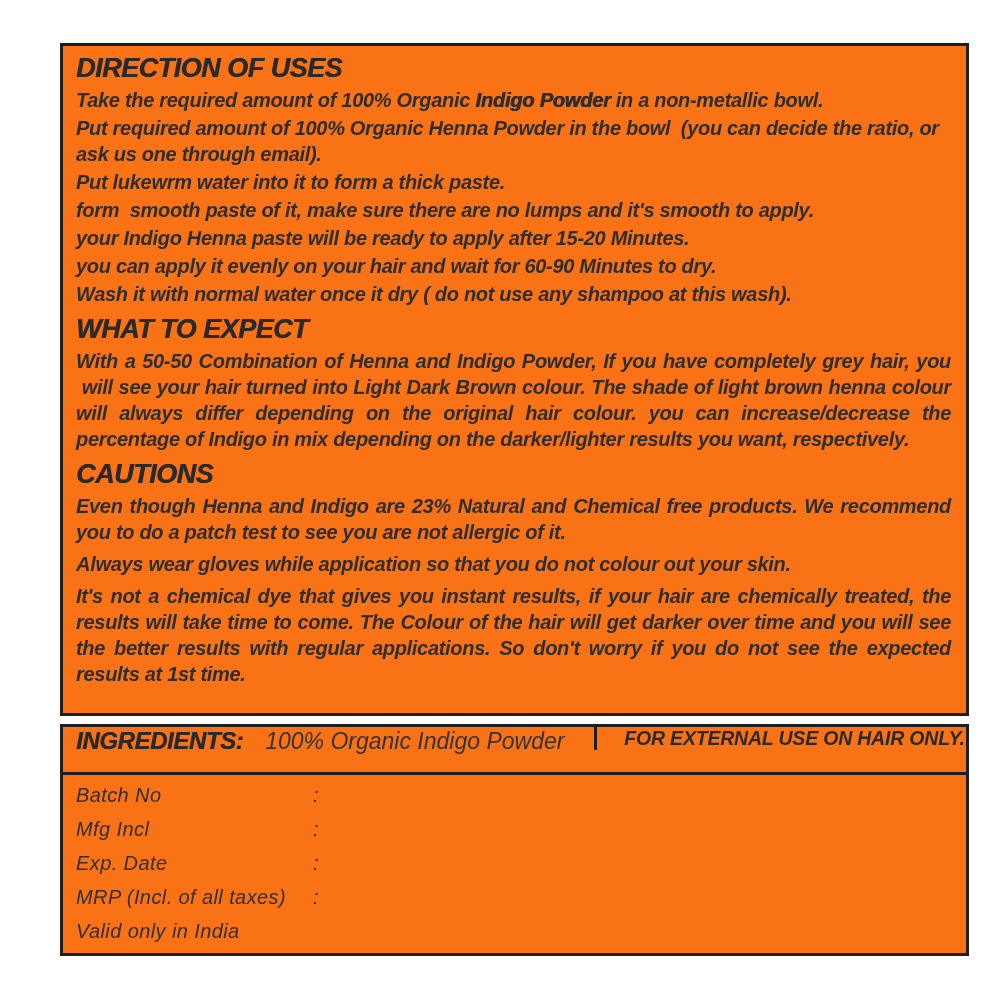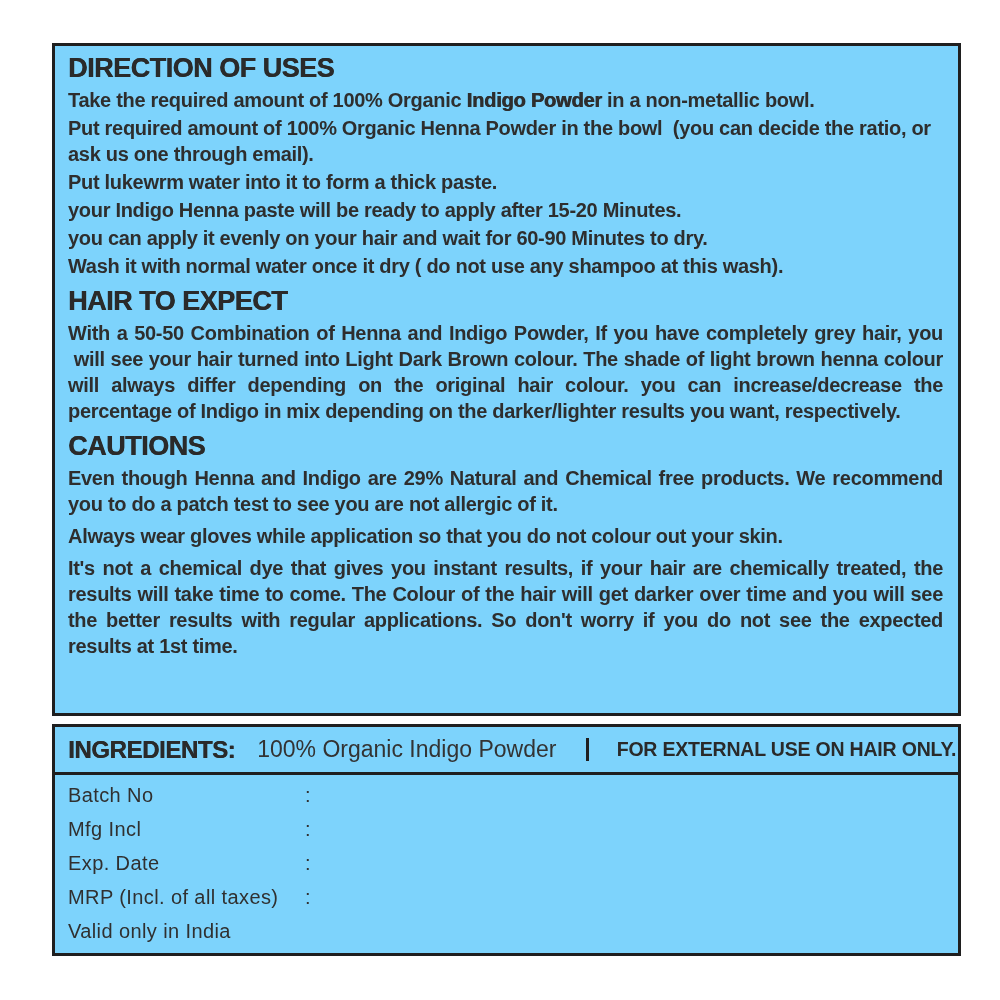--- a/index.html
+++ b/index.html
@@ -11,25 +11,26 @@
   }
   .sheet {
     position: relative;
     width: 1000px;
     height: 1000px;
     background: #ffffff;
     overflow: hidden;
   }
   .box {
     position: absolute;
-    left: 52px;
+    left: 60px;
     width: 909px;
     border: 3px solid #1f1f1f;
     box-sizing: border-box;
-    background: #7dd3fc;
+    background: #f97316;
+    font-style: italic;
   }
   
   .main-box {
     top: 43px;
     height: 673px;
     padding: 8px 15px 0 13px;
   }
   .section-title {
     font-size: 27px;
     line-height: 28px;
@@ -56,21 +57,21 @@
     font-weight: 700;
     text-shadow: 0.7px 0 0 currentColor;
     letter-spacing: -0.2px;
   }
   
   .ing-box {
     top: 724px;
     height: 48px;
     border-bottom: 0;
     display: flex;
-    align-items: center;
+    align-items: flex-start;
   }
   .ing-left {
     flex: 0 0 531px;
     display: flex;
     align-items: center;
     padding-left: 13px;
     box-sizing: border-box;
   }
   .ing-label {
     font-size: 24px;
@@ -129,29 +130,30 @@
 
   <section class="box main-box">
 
     <h2 class="section-title first">DIRECTION OF USES</h2>
 
     <div class="step">
       <span>Take the required amount of 100% Organic </span><span class="hl">Indigo Powder</span><span> in a non-metallic bowl.</span>
     </div>
     <div class="step">Put required amount of 100% Organic Henna Powder in the bowl &nbsp;(you can decide the ratio, or ask us one through email).</div>
     <div class="step">Put lukewrm water into it to form a thick paste.</div>
+    <div class="step">form &nbsp;smooth paste of it, make sure there are no lumps and it's smooth to apply.</div>
     <div class="step">your Indigo Henna paste will be ready to apply after 15-20 Minutes.</div>
     <div class="step">you can apply it evenly on your hair and wait for 60-90 Minutes to dry.</div>
     <div class="step">Wash it with normal water once it dry ( do not use any shampoo at this wash).</div>
 
-    <h2 class="section-title">HAIR TO EXPECT</h2>
+    <h2 class="section-title">WHAT TO EXPECT</h2>
     <p class="para">With a 50-50 Combination of Henna and Indigo Powder, If you have completely grey hair, you &nbsp;will see your hair turned into Light Dark Brown colour. The shade of light brown henna colour will always differ depending on the original hair colour. you can increase/decrease the percentage of Indigo in mix depending on the darker/lighter results you want, respectively.</p>
 
     <h2 class="section-title">CAUTIONS</h2>
-    <p class="para">Even though Henna and Indigo are 29% Natural and Chemical free products. We recommend you to do a patch test to see you are not allergic of it.</p>
+    <p class="para">Even though Henna and Indigo are 23% Natural and Chemical free products. We recommend you to do a patch test to see you are not allergic of it.</p>
     <p class="para">Always wear gloves while application so that you do not colour out your skin.</p>
     <p class="para">It's not a chemical dye that gives you instant results, if your hair are chemically treated, the results will take time to come. The Colour of the hair will get darker over time and you will see the better results with regular applications. So don't worry if you do not see the expected results at 1st time.</p>
   </section>
 
   <section class="box ing-box">
     <div class="ing-left">
       <span class="ing-label">INGREDIENTS:</span>
       <span class="ing-value">100% Organic Indigo Powder</span>
     </div>
     <div class="ing-right">

